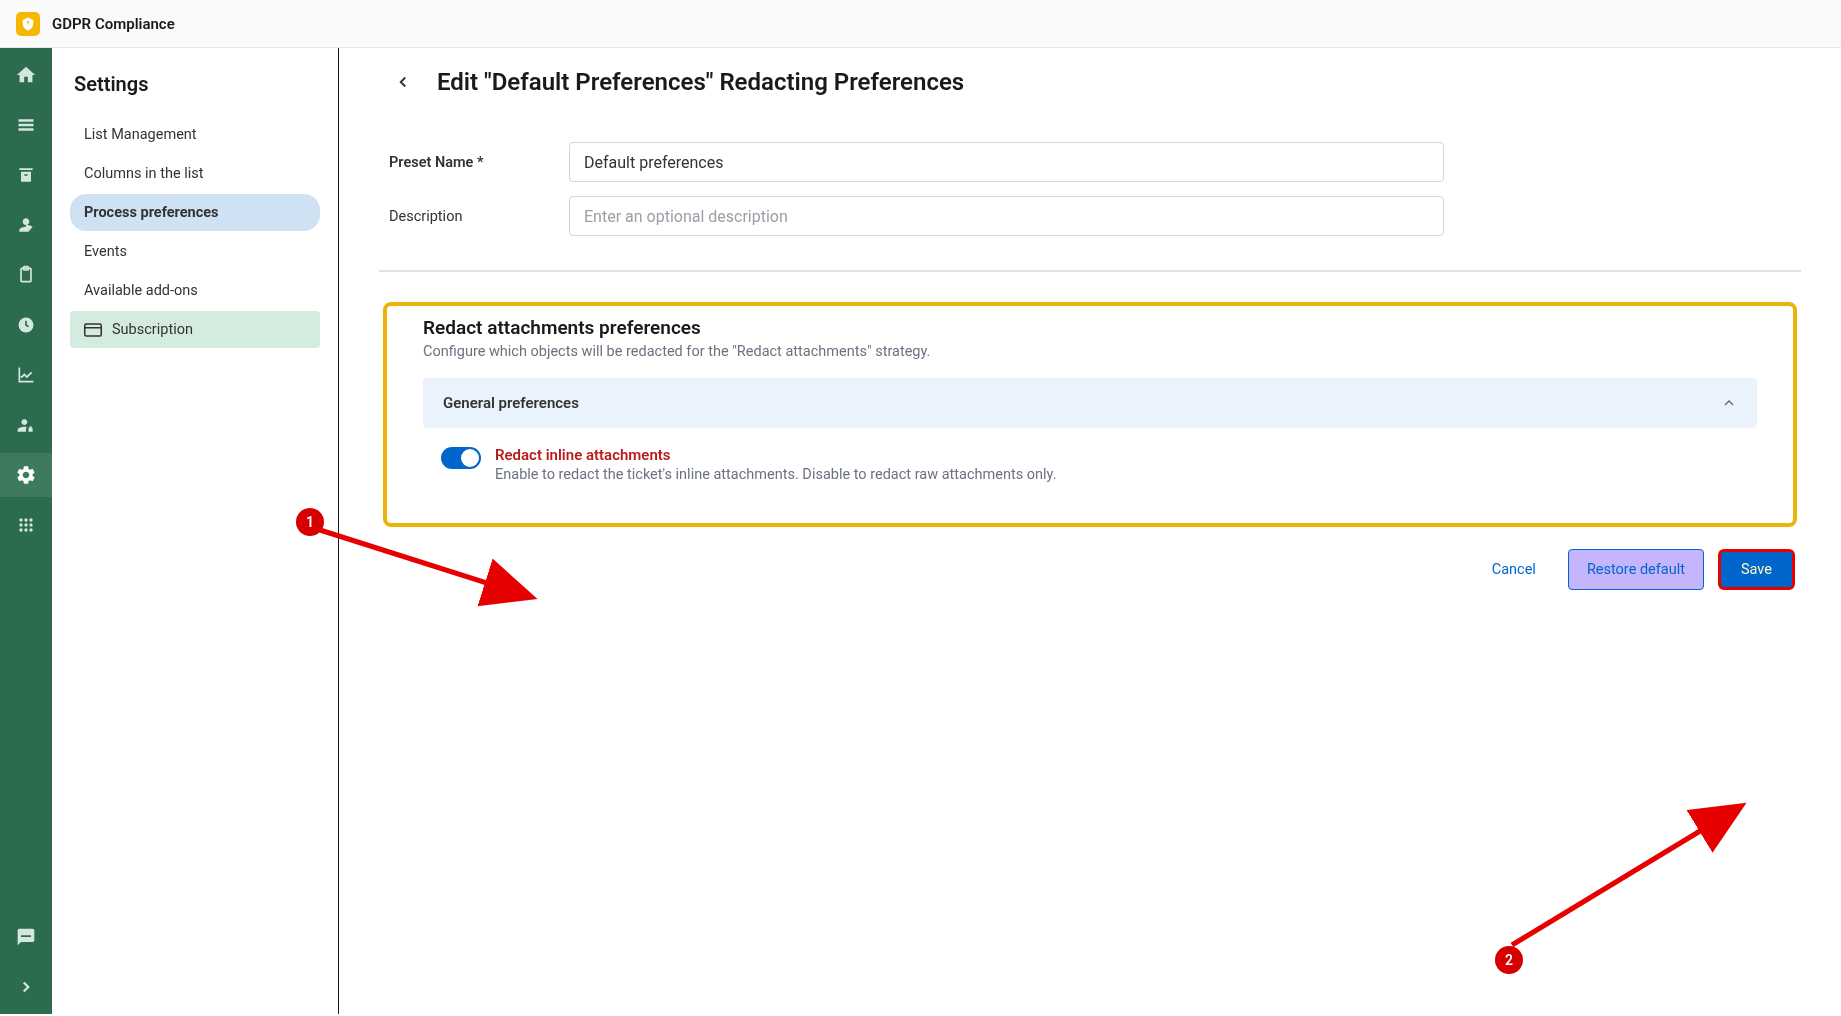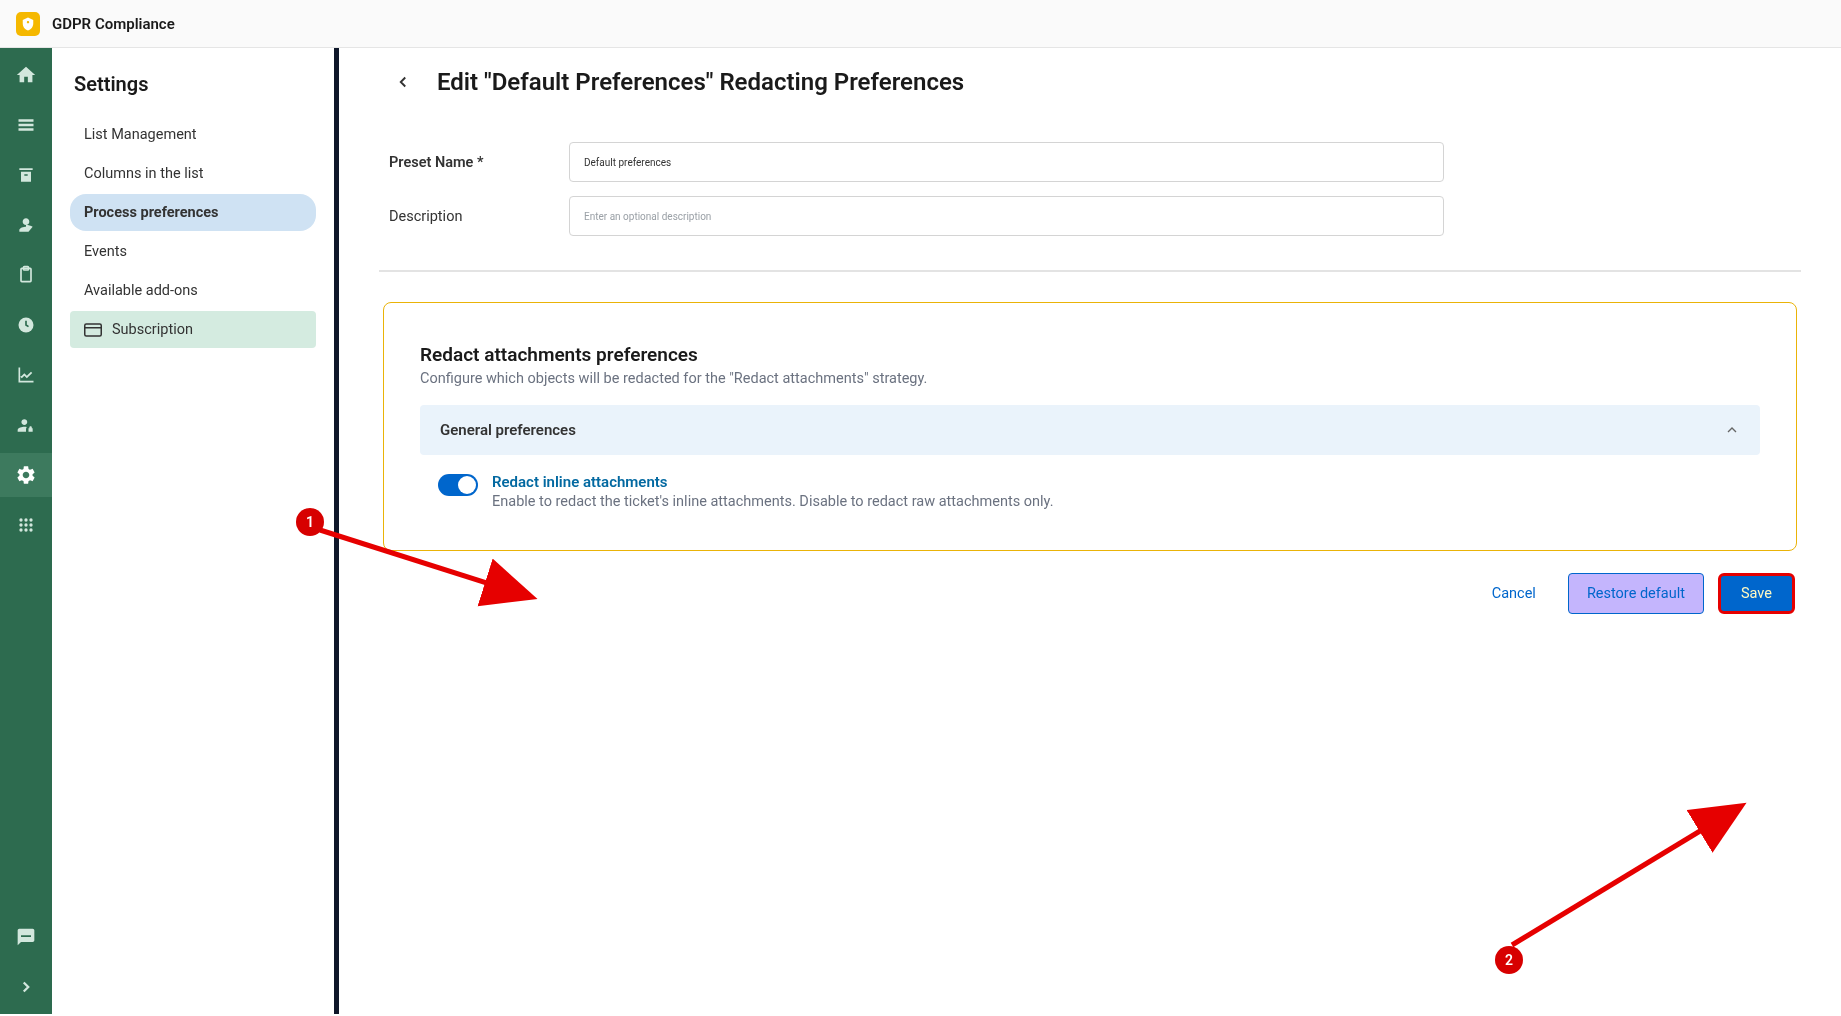--- a/index.html
+++ b/index.html
@@ -14,54 +14,54 @@
 
 .layout { display: flex; height: calc(100% - 50px); }
 
 
 .rail { width: 52px; background: #2d6b4f; display: flex; flex-direction: column; align-items: center; padding: 16px 0; gap: 28px; }
 .rail-item { width: 22px; height: 22px; color: #d2e7dd; cursor: pointer; display: flex; align-items: center; justify-content: center; }
 .rail-item.active { background: #3d7a5e; width: 52px; height: 44px; margin: -11px 0; }
 .rail-spacer { flex: 1; }
 
 
-.settings-nav { width: 287px; border-right: 5px solid #0f172a; padding: 24px 18px; }
+.settings-nav { width: 287px; border-right: 1px solid #0f172a; padding: 24px 18px; }
 .settings-title { font-size: 20px; font-weight: 600; color: #1a1a1a; margin-bottom: 20px; padding-left: 4px; }
 .nav-item { padding: 10px 14px; font-size: 14.5px; color: #333; border-radius: 4px; cursor: pointer; margin-bottom: 2px; display: flex; align-items: center; gap: 10px; }
 .nav-item.selected { background: #cfe2f3; font-weight: 700; border-radius: 16px; }
 .nav-item.sub { background: #d4ebe0; text-align: center; }
 .nav-item .card-icon { width: 18px; height: 14px; }
 
 
 .main { flex: 1; padding: 20px 40px; overflow-y: auto; }
 .page-header { display: flex; align-items: center; gap: 20px; margin-bottom: 30px; padding-left: 10px; }
 .back-btn { width: 28px; height: 28px; display: flex; align-items: center; justify-content: center; cursor: pointer; color: #333; }
 .page-title { font-size: 24px; font-weight: 600; color: #1a1a1a; }
 
 
 .form-section { padding: 16px 10px 20px 10px; border-bottom: 2px solid #e3e3e3; margin-bottom: 30px; }
 .form-row { display: flex; align-items: center; margin-bottom: 14px; }
 .form-label { width: 180px; font-size: 14.5px; font-weight: 600; color: #333; }
 .form-label.normal { font-weight: 400; }
-.form-input { flex: 1; max-width: 875px; height: 40px; border: 1px solid #d4d4d4; border-radius: 4px; padding: 0 14px; font-size: 10px; color: #333; }
+.form-input { flex: 1; max-width: 875px; height: 40px; border: 1px solid #d4d4d4; border-radius: 4px; padding: 0 14px; font-size: 16px; color: #333; }
 .form-input::placeholder { color: #9aa0a6; }
 
 
-.red-box { border: 1px solid #eab308; border-radius: 8px; padding: 40px 36px 40px 36px; margin: 0 4px 22px 4px; position: relative; }
+.red-box { border: 4px solid #eab308; border-radius: 8px; padding: 10px 36px 40px 36px; margin: 0 4px 22px 4px; position: relative; }
 .section-title { font-size: 19px; font-weight: 600; color: #1a1a1a; margin-bottom: 4px; }
 .section-desc { font-size: 14.5px; color: #6b7280; margin-bottom: 18px; }
 .accordion-header { background: #eaf3fb; border-radius: 4px; padding: 16px 20px; display: flex; align-items: center; justify-content: space-between; cursor: pointer; margin-bottom: 18px; }
 .accordion-title { font-size: 15px; font-weight: 600; color: #333; }
 .accordion-chevron { color: #666; }
 
 .toggle-row { display: flex; align-items: flex-start; gap: 14px; padding-left: 18px; }
 .toggle { width: 40px; height: 22px; background: #0066cc; border-radius: 11px; position: relative; cursor: pointer; flex-shrink: 0; margin-top: 1px; }
 .toggle-knob { position: absolute; right: 2px; top: 2px; width: 18px; height: 18px; background: #fff; border-radius: 50%; }
 .toggle-content { }
-.toggle-label { font-size: 15px; font-weight: 600; color: #0369a1; margin-bottom: 2px; }
+.toggle-label { font-size: 15px; font-weight: 600; color: #b91c1c; margin-bottom: 2px; }
 .toggle-desc { font-size: 14.5px; color: #6b7280; }
 
 
 .button-row { display: flex; justify-content: flex-end; gap: 14px; padding-right: 6px; }
 .btn { padding: 10px 18px; font-size: 14.5px; border-radius: 4px; cursor: pointer; border: none; }
 .btn-link { background: none; color: #0066cc; }
 .btn-outline { background: #c4b5fd; color: #0066cc; border: 1px solid #0066cc; }
 .btn-primary { background: #0066cc; color: #fef9c3; border: 3px solid #e60000; border-radius: 6px; padding: 9px 20px; }
 
 

